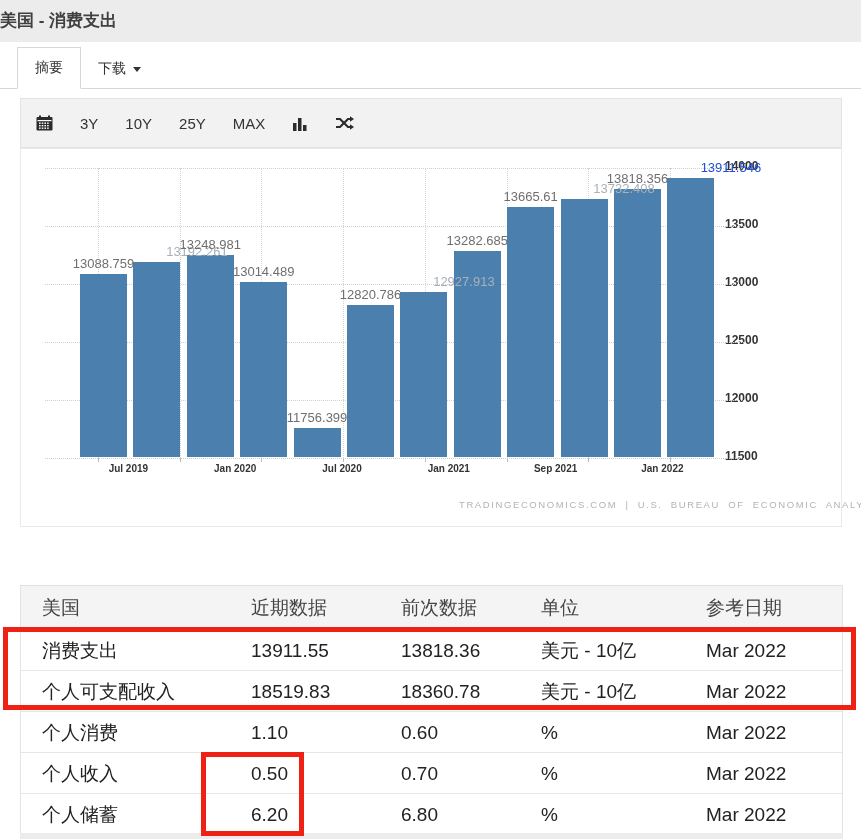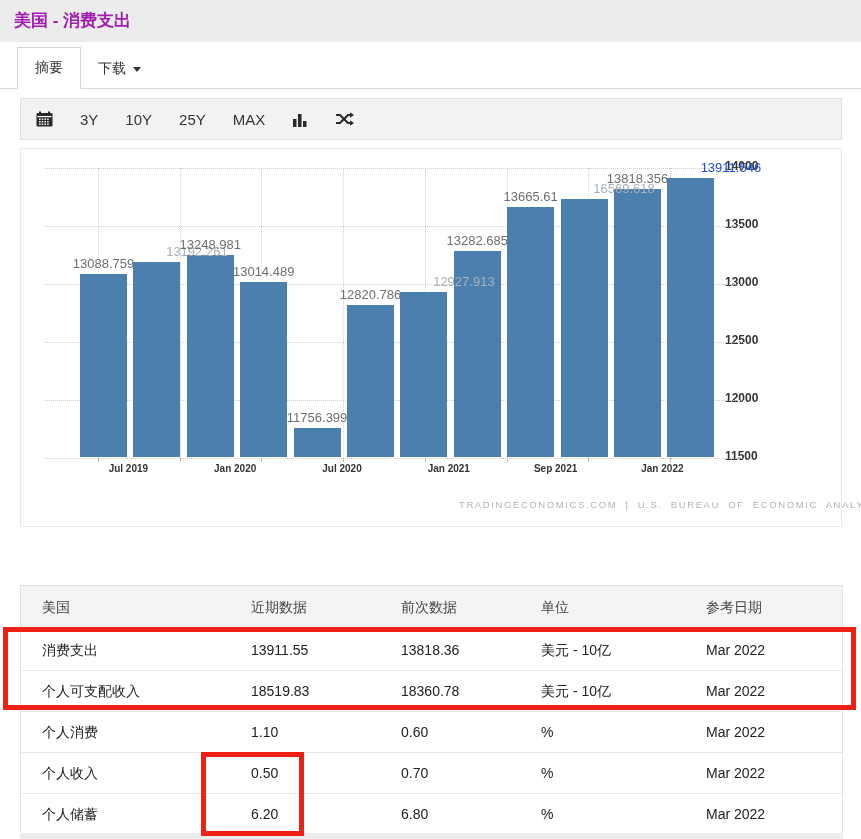--- a/index.html
+++ b/index.html
@@ -2,32 +2,32 @@
 <html><head>
 <meta charset="utf-8">
 <style>
   * { margin:0; padding:0; box-sizing:border-box; }
   html,body { background:#fff; }
   body { font-family:"Liberation Sans","DejaVu Sans",sans-serif; }
   #root { position:relative; width:861px; height:839px; background:#fff; overflow:hidden; }
 
   
   .title-bar { position:absolute; left:0; top:0; width:861px; height:42px; background:#ececec; }
-  .title-bar h1 { font-size:17px; font-weight:bold; color:#a21caf; line-height:42px; padding-left:14px; }
+  .title-bar h1 { font-size:17px; font-weight:bold; color:#404040; line-height:42px; }
 
   
   .tab-row { position:absolute; left:0; top:42px; width:861px; height:47px; background:#fff;
              border-bottom:1px solid #d7d7d7; display:flex; align-items:flex-end; padding-left:17px; }
   .tab { font-size:14px; color:#333; padding:11px 17px; cursor:pointer; margin-bottom:-1px; white-space:nowrap;font-family:Liberation Serif, serif; }
   .tab.active { background:#fff; border:1px solid #d7d7d7; border-bottom:1px solid #fff; }
   .caret { display:inline-block; width:0; height:0; border-left:4px solid transparent;
            border-right:4px solid transparent; border-top:5px solid #333; margin-left:7px; vertical-align:middle; }
 
   
-  .toolbar { position:absolute; left:20px; top:98px; width:822px; height:42px; background:#f2f2f2;
+  .toolbar { position:absolute; left:20px; top:98px; width:822px; height:50px; background:#f2f2f2;
              border:1px solid #e2e2e2; display:flex; align-items:center; padding-left:15px; }
   .tool { display:inline-flex; align-items:center; margin-right:27px; cursor:pointer; }
   .range-btn { font-size:15px; color:#333; }
   .tool svg { display:block; }
 
   
   .chart-panel { position:absolute; left:20px; top:148px; width:822px; height:379px; background:#fff;
                  border:1px solid #e9e9e9; }
   .plot { position:absolute; left:24px; top:19px; width:680px; height:290px; }
   .hgrid { position:absolute; left:0; width:699px; border-top:1px dotted #cfcfcf; height:0; z-index:1; }
@@ -38,21 +38,21 @@
   .y-tick-label { position:absolute; font-size:12px; font-weight:700; color:#333; }
   .x-tick { position:absolute; width:0; height:4px; border-left:1px solid #bbb; }
   .watermark { position:absolute; left:438px; top:350px; font-size:9.5px; color:#b3b3b3;
                letter-spacing:1.6px; word-spacing:4px; white-space:nowrap; }
 
   
   .ind-table { position:absolute; left:20px; top:585px; width:823px; background:#fff;
                border-left:1px solid #e3e3e3; border-right:1px solid #e3e3e3; border-top:1px solid #e0e0e0; }
   .t-row { position:relative; height:41px; border-top:1px solid #e6e6e6; background:#fff; }
   .t-row.header { height:43px; border-top:none; background:#f4f4f4; }
-  .t-cell { position:absolute; top:0; line-height:41px; font-size:14px; color:#222; white-space:nowrap; }
+  .t-cell { position:absolute; top:0; line-height:41px; font-size:19px; color:#222; white-space:nowrap; }
   .t-row.header .t-cell { line-height:43px; color:#444; }
   .c0 { left:21px; } .c1 { left:230px; } .c2 { left:380px; } .c3 { left:520px; } .c4 { left:685px; }
   .bottom-strip { position:absolute; left:20px; top:833px; width:823px; height:6px; background:#ececec; }
 
   
   .anno { position:absolute; border:5px solid #ef2115; z-index:50; pointer-events:none; background:transparent; }
   .anno-1 { left:3px; top:627px; width:853px; height:83px; }
   .anno-2 { left:201px; top:752px; width:103px; height:84px; }
 </style>
 </head>
@@ -155,21 +155,21 @@
         <div class="bar-label" style="left: 227.1px; top: 242.258px; color: rgb(111, 111, 111);">11756.399</div>
         <div class="bar" style="left: 302px; width: 47px; top: 136.789px; height: 152.211px; background: rgb(74, 127, 174);"></div>
         <div class="bar-label" style="left: 280.5px; top: 118.789px; color: rgb(111, 111, 111);">12820.786</div>
         <div class="bar" style="left: 355.4px; width: 47px; top: 124.362px; height: 164.638px; background: rgb(74, 127, 174);"></div>
         <div class="bar-label" style="left: 373.9px; top: 106.362px; color: rgb(169, 176, 184);">12927.913</div>
         <div class="bar" style="left: 408.8px; width: 47px; top: 83.2085px; height: 205.791px; background: rgb(74, 127, 174);"></div>
         <div class="bar-label" style="left: 387.3px; top: 65.2085px; color: rgb(111, 111, 111);">13282.685</div>
         <div class="bar" style="left: 462.2px; width: 47px; top: 38.7892px; height: 250.211px; background: rgb(74, 127, 174);"></div>
         <div class="bar-label" style="left: 440.7px; top: 20.7892px; color: rgb(111, 111, 111);">13665.61</div>
         <div class="bar" style="left: 515.6px; width: 47px; top: 31.0407px; height: 257.959px; background: rgb(74, 127, 174);"></div>
-        <div class="bar-label" style="left: 534.1px; top: 13.0407px; color: rgb(169, 176, 184);">16569.618</div>
+        <div class="bar-label" style="left: 534.1px; top: 13.0407px; color: rgb(169, 176, 184);">13732.408</div>
         <div class="bar" style="left: 569px; width: 47px; top: 21.0707px; height: 267.929px; background: rgb(74, 127, 174);"></div>
         <div class="bar-label" style="left: 547.5px; top: 3.0707px; color: rgb(111, 111, 111);">13818.356</div>
         <div class="bar" style="left: 622.4px; width: 47px; top: 10.2607px; height: 278.739px; background: rgb(74, 127, 174);"></div>
         <div class="bar-label" style="left: 640.9px; top: -7.73934px; color: #1d4ed8;">13911.546</div>
       </div>
     <div id="axis-layer">
         <div class="y-tick-label" style="left: 704px; top: 10px;">14000</div>
         <div class="y-tick-label" style="left: 704px; top: 68px;">13500</div>
         <div class="y-tick-label" style="left: 704px; top: 126px;">13000</div>
         <div class="y-tick-label" style="left: 704px; top: 184px;">12500</div>

